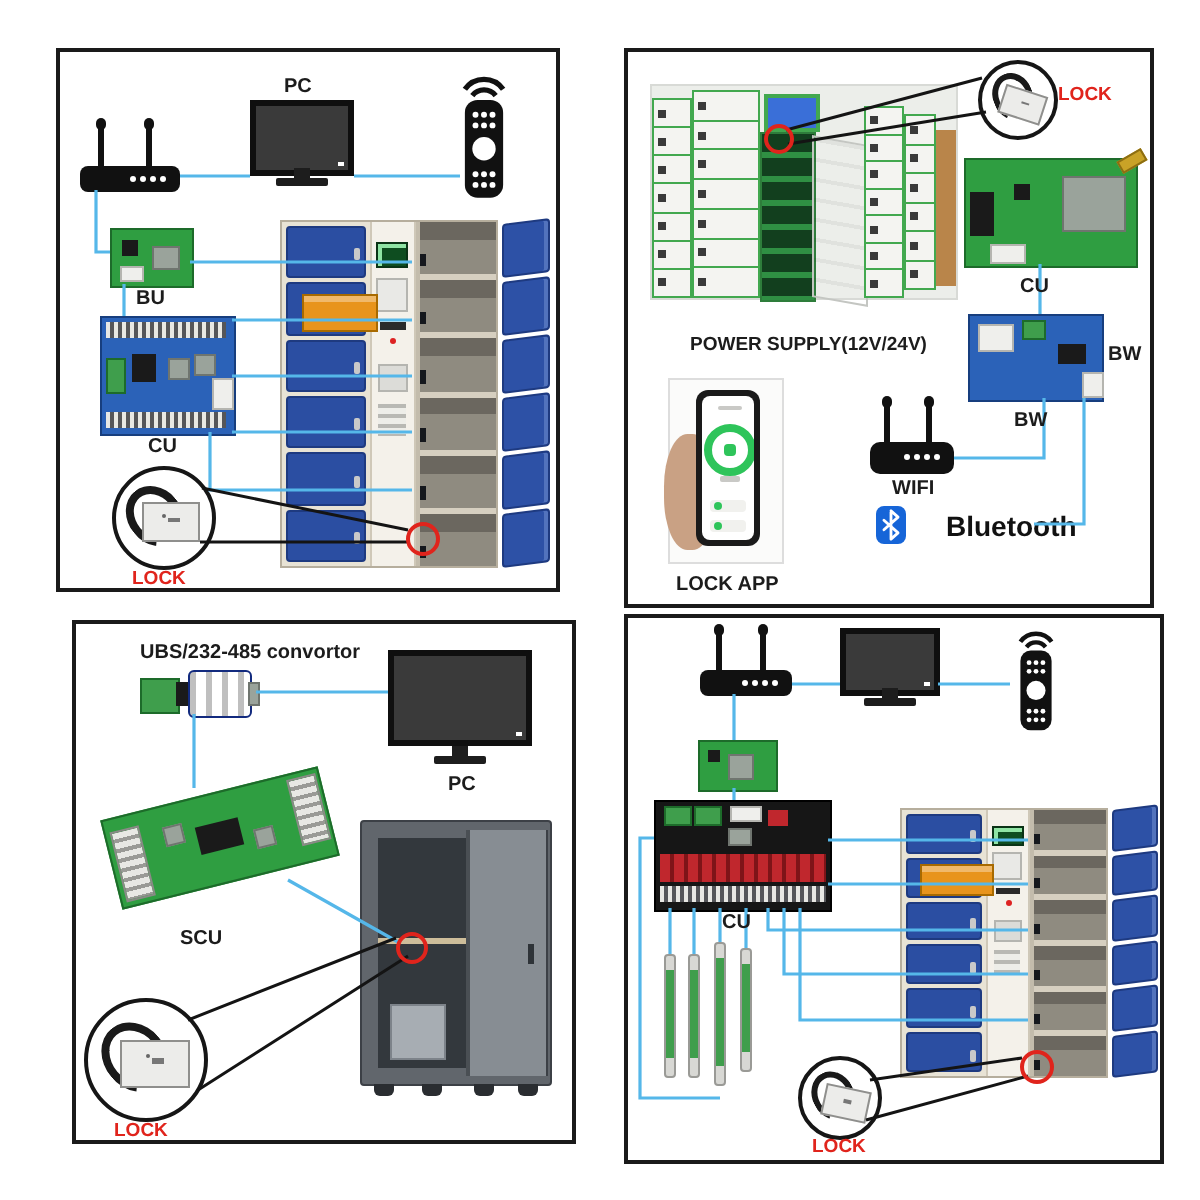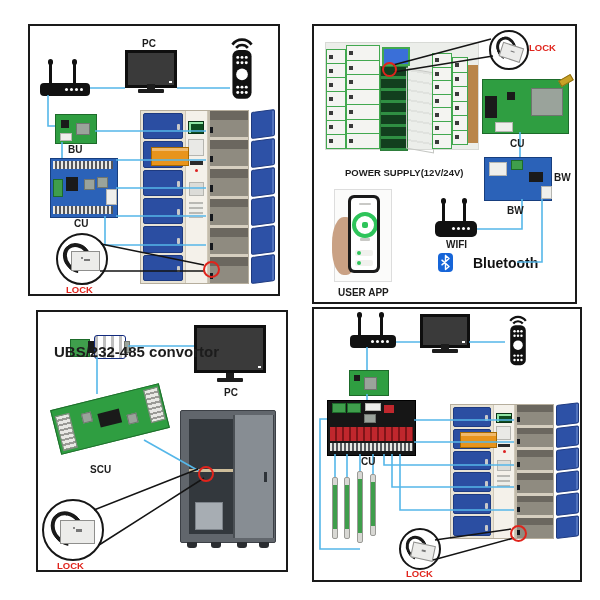--- a/index.html
+++ b/index.html
@@ -297,21 +297,21 @@
       <div class="phone" style="left:13px;top:5px;width:32px;height:78px;">
         <div class="ph-scr">
           <div class="ph-line" style="left:8px;top:5px;width:12px;height:2px;"></div>
           <div class="ph-ring"></div>
           <div class="ph-line" style="left:9px;top:40px;width:10px;"></div>
           <div class="ph-item" style="top:52px;"></div>
           <div class="ph-item" style="top:62px;"></div>
         </div>
       </div>
     </div>
-    <div class="lbl" style="left:24px;top:261px;">USER APP</div>
+    <div class="lbl" style="left:24px;top:261px;">LOCK APP</div>
 
     <div class="router" style="left:121px;top:173px;width:42px;height:38px;">
       <div class="r-ant" style="left:7px;"></div>
       <div class="r-ant" style="left:28px;"></div>
       <div class="r-body" style="height:16px;border-radius:5px;">
           <div class="r-dots" style="top:6px;"></div>
         </div>
     </div>
     <div class="lbl" style="left:132px;top:213px;">WIFI</div>
     <div class="lbl" style="left:193px;top:179px;">BW</div>
@@ -324,21 +324,21 @@
     <div class="bt-text" style="left:143px;top:229px;">Bluetooth</div>
 
     <svg class="wires" viewBox="0 0 261 276">
       <path class="b" d="M206,106 V131 M163,203 H208 V173 M203,236 H228 V173"></path>
       <path class="k" d="M79,39 L177,13 M80,46 L179,30"></path>
     </svg>
   </div>
 
   <div class="panel" style="left:36px;top:310px;width:248px;height:258px;">
 
-    <div class="lbl" style="left:16px;top:9px;font-size:15px;margin-top:22px;">UBS/232-485 convortor</div>
+    <div class="lbl" style="left:32px;top:9px;font-size:10px;">UBS/232-485 convortor</div>
 
     <div class="a" style="left:32px;top:23px;width:58px;height:22px;">
       <div class="term-g" style="left:0;top:4px;width:18px;height:16px;"></div>
       <div class="chip" style="left:18px;top:6px;width:6px;height:12px;"></div>
       <div class="cv-blue" style="left:24px;top:0;width:30px;height:22px;"></div>
       <div class="chip-s" style="left:54px;top:6px;width:4px;height:10px;"></div>
     </div>
 
     <div class="monitor" style="left:156px;top:13px;width:72px;height:60px;">
       <div class="m-scr" style="height:42px;"></div>

